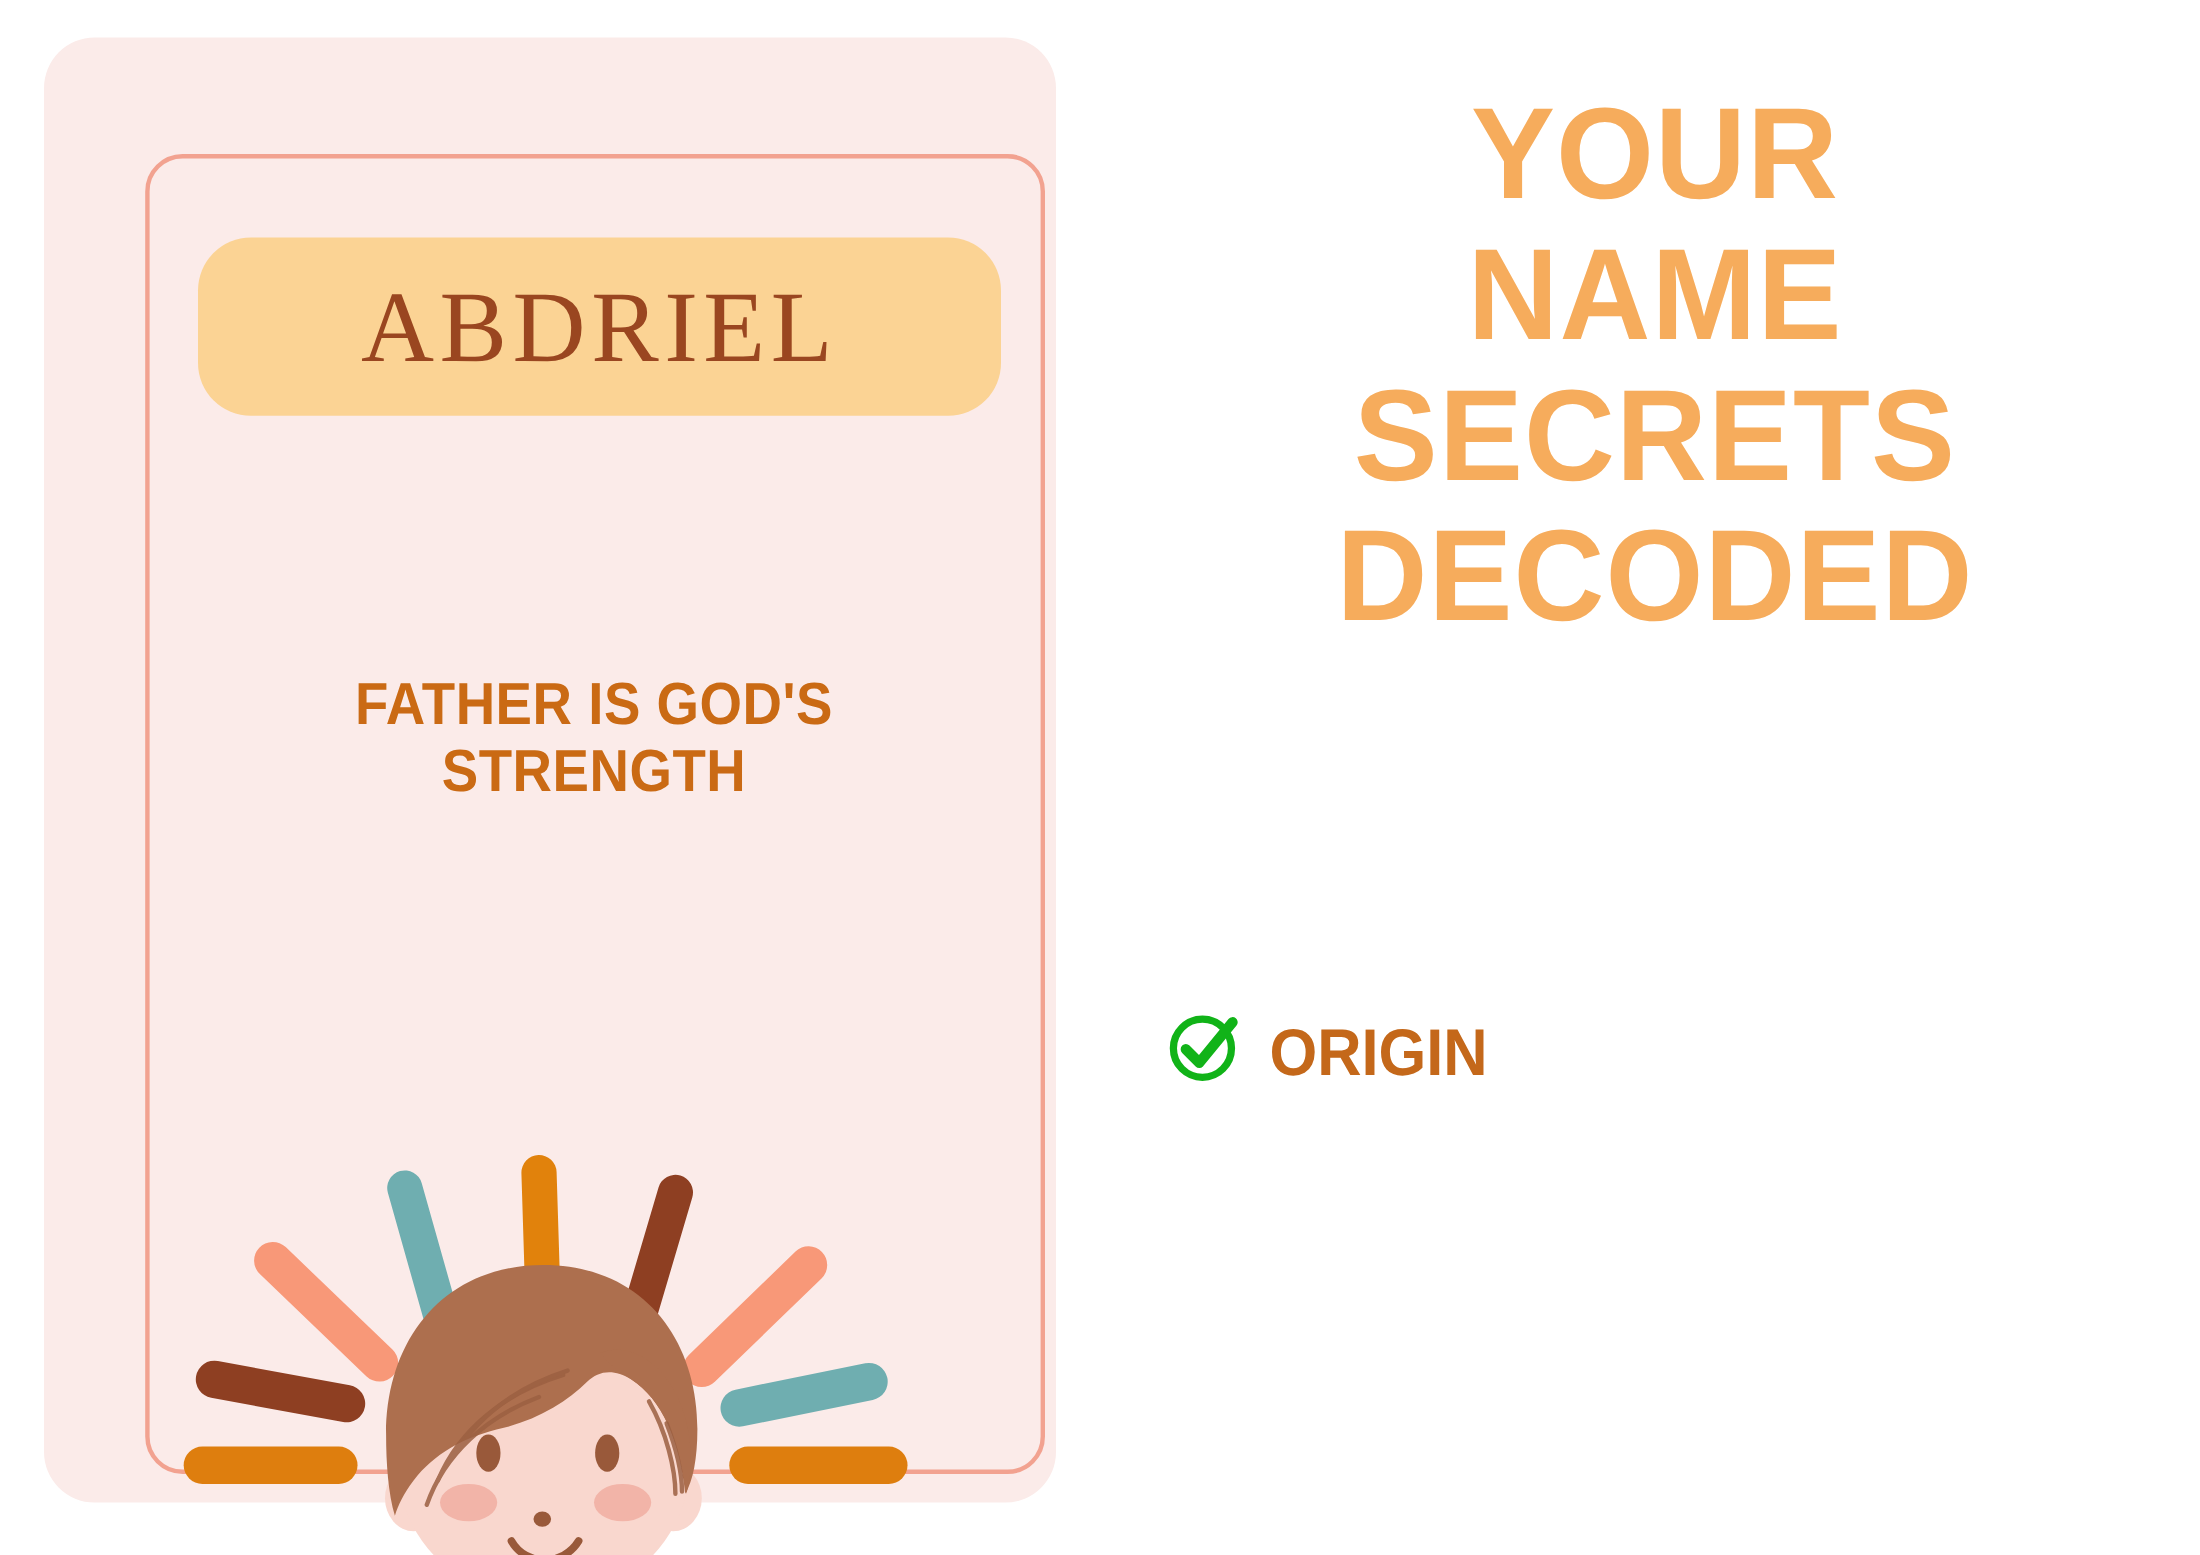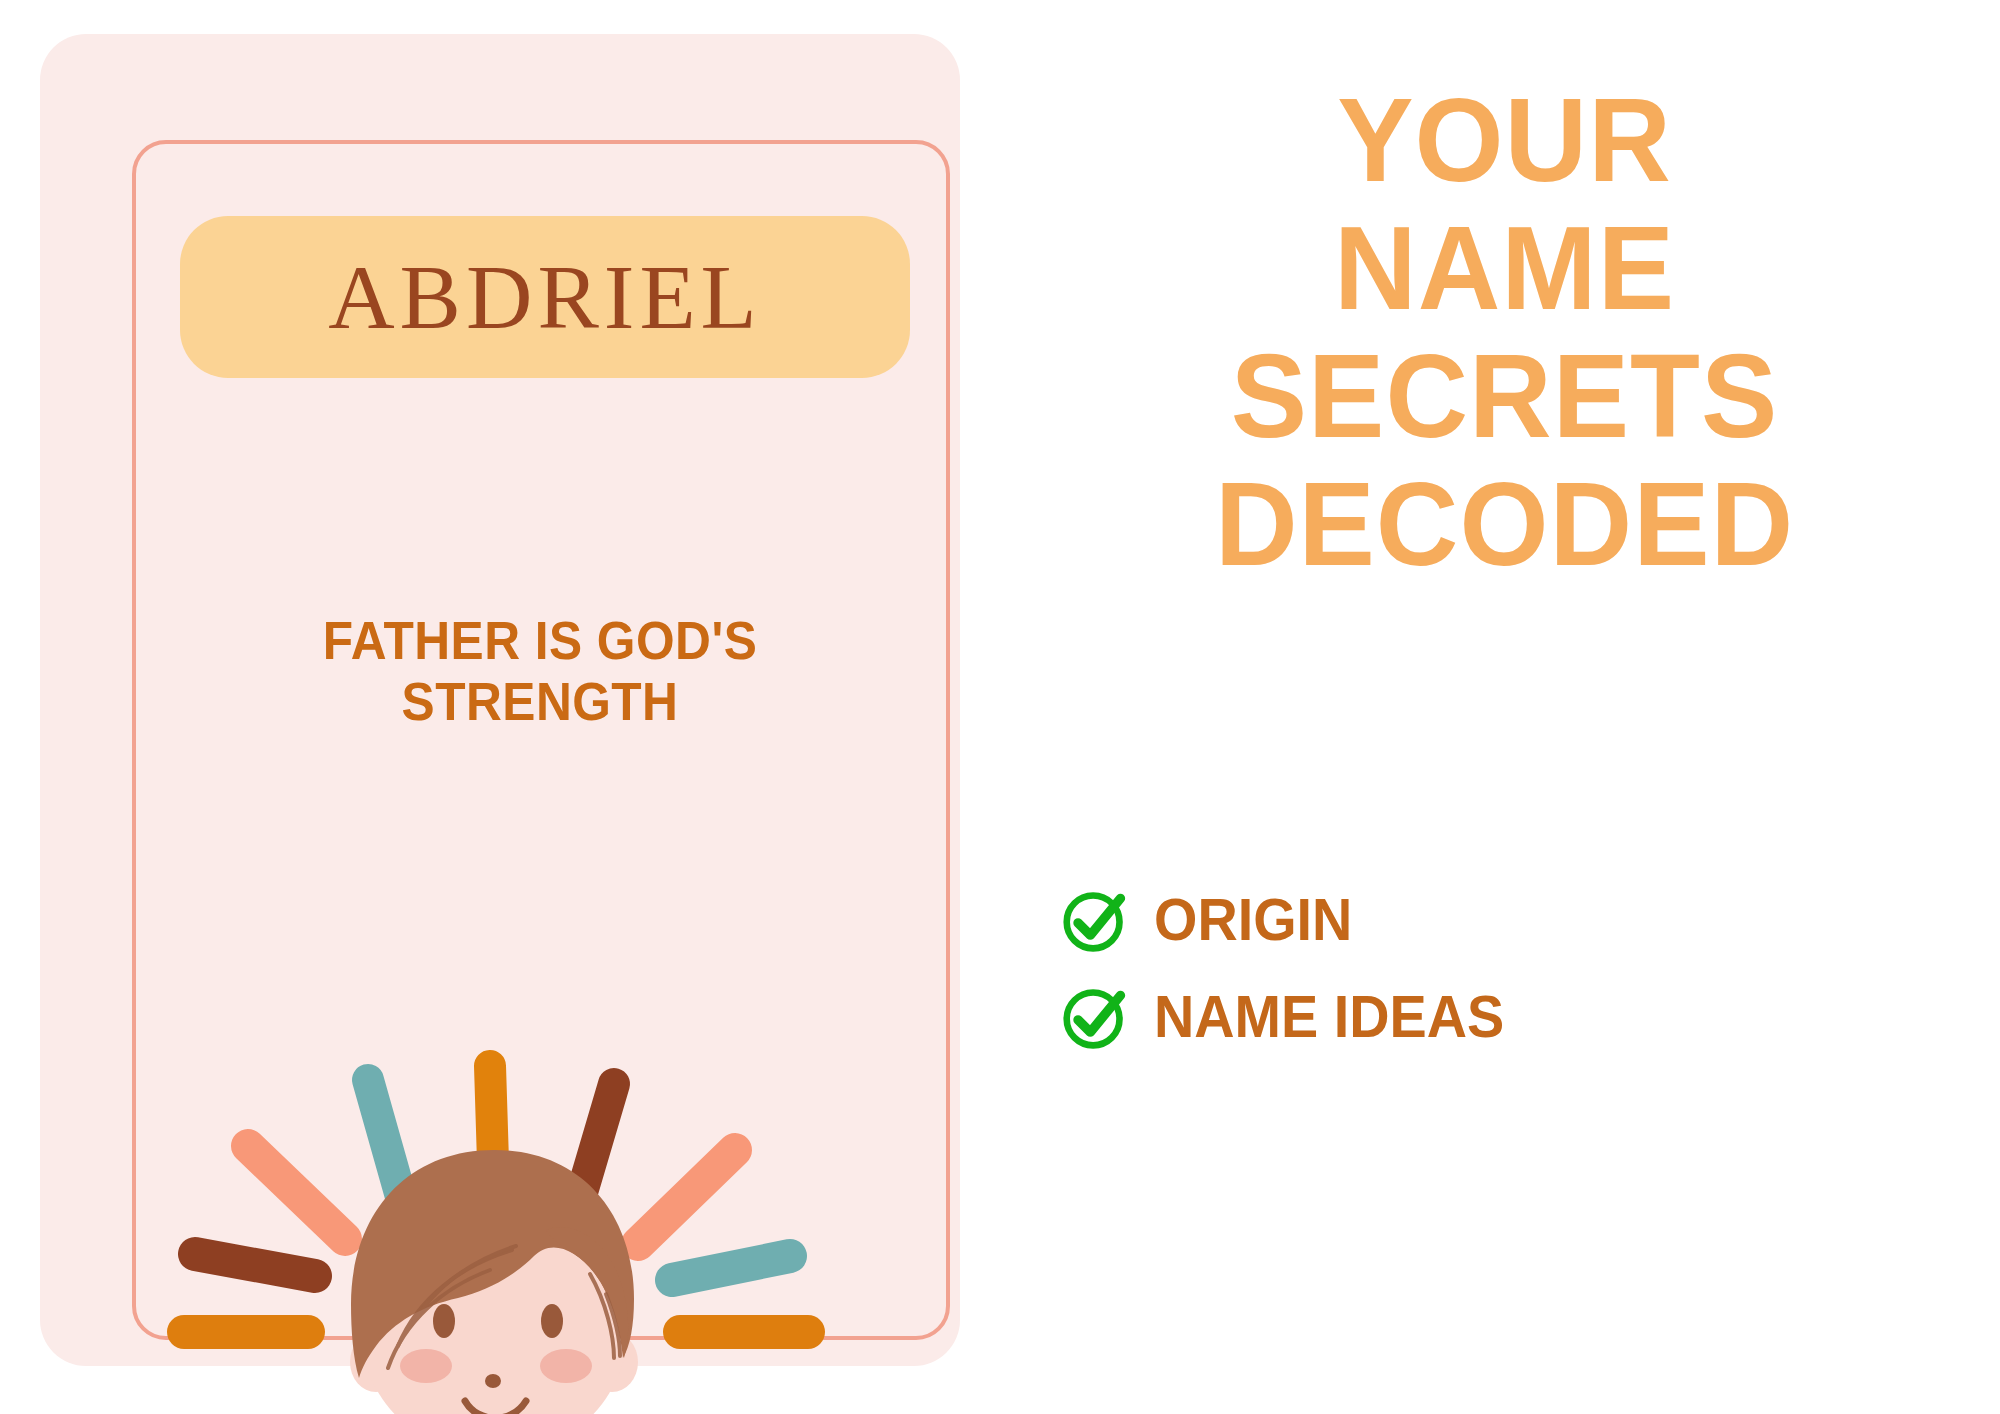--- a/index.html
+++ b/index.html
@@ -109,21 +109,21 @@
   }
 
   .checklist {
     position: absolute;
     left: 1062px;
     top: 890px;
     width: 920px;
   }
   .check-row {
     display: flex;
-    align-items: flex-start;
+    align-items: flex-end;
     height: 97px;
   }
   .check-icon {
     width: 66px;
     height: 66px;
     flex: 0 0 66px;
     margin-right: 26px;
     position: relative;
     top: -2px;
   }
@@ -240,23 +240,14 @@
       <svg viewBox="0 0 70 70" xmlns="http://www.w3.org/2000/svg">
         <circle cx="33" cy="36" r="28" fill="none" stroke="#11B318" stroke-width="7"></circle>
         <path d="M17 37 L30 50 L62 11" fill="none" stroke="#11B318" stroke-width="10" stroke-linecap="round" stroke-linejoin="round"></path>
       </svg>
     </span>
     <span class="check-label">ORIGIN</span>
   </div>
 
 
 
-  <div class="check-row">
-    <span class="check-icon">
-      <svg viewBox="0 0 70 70" xmlns="http://www.w3.org/2000/svg">
-        <circle cx="33" cy="36" r="28" fill="none" stroke="#11B318" stroke-width="7"></circle>
-        <path d="M17 37 L30 50 L62 11" fill="none" stroke="#11B318" stroke-width="10" stroke-linecap="round" stroke-linejoin="round"></path>
-      </svg>
-    </span>
-    <span class="check-label">NAME IDEAS</span>
-  </div>
 
 </div>
 
 </body></html>

